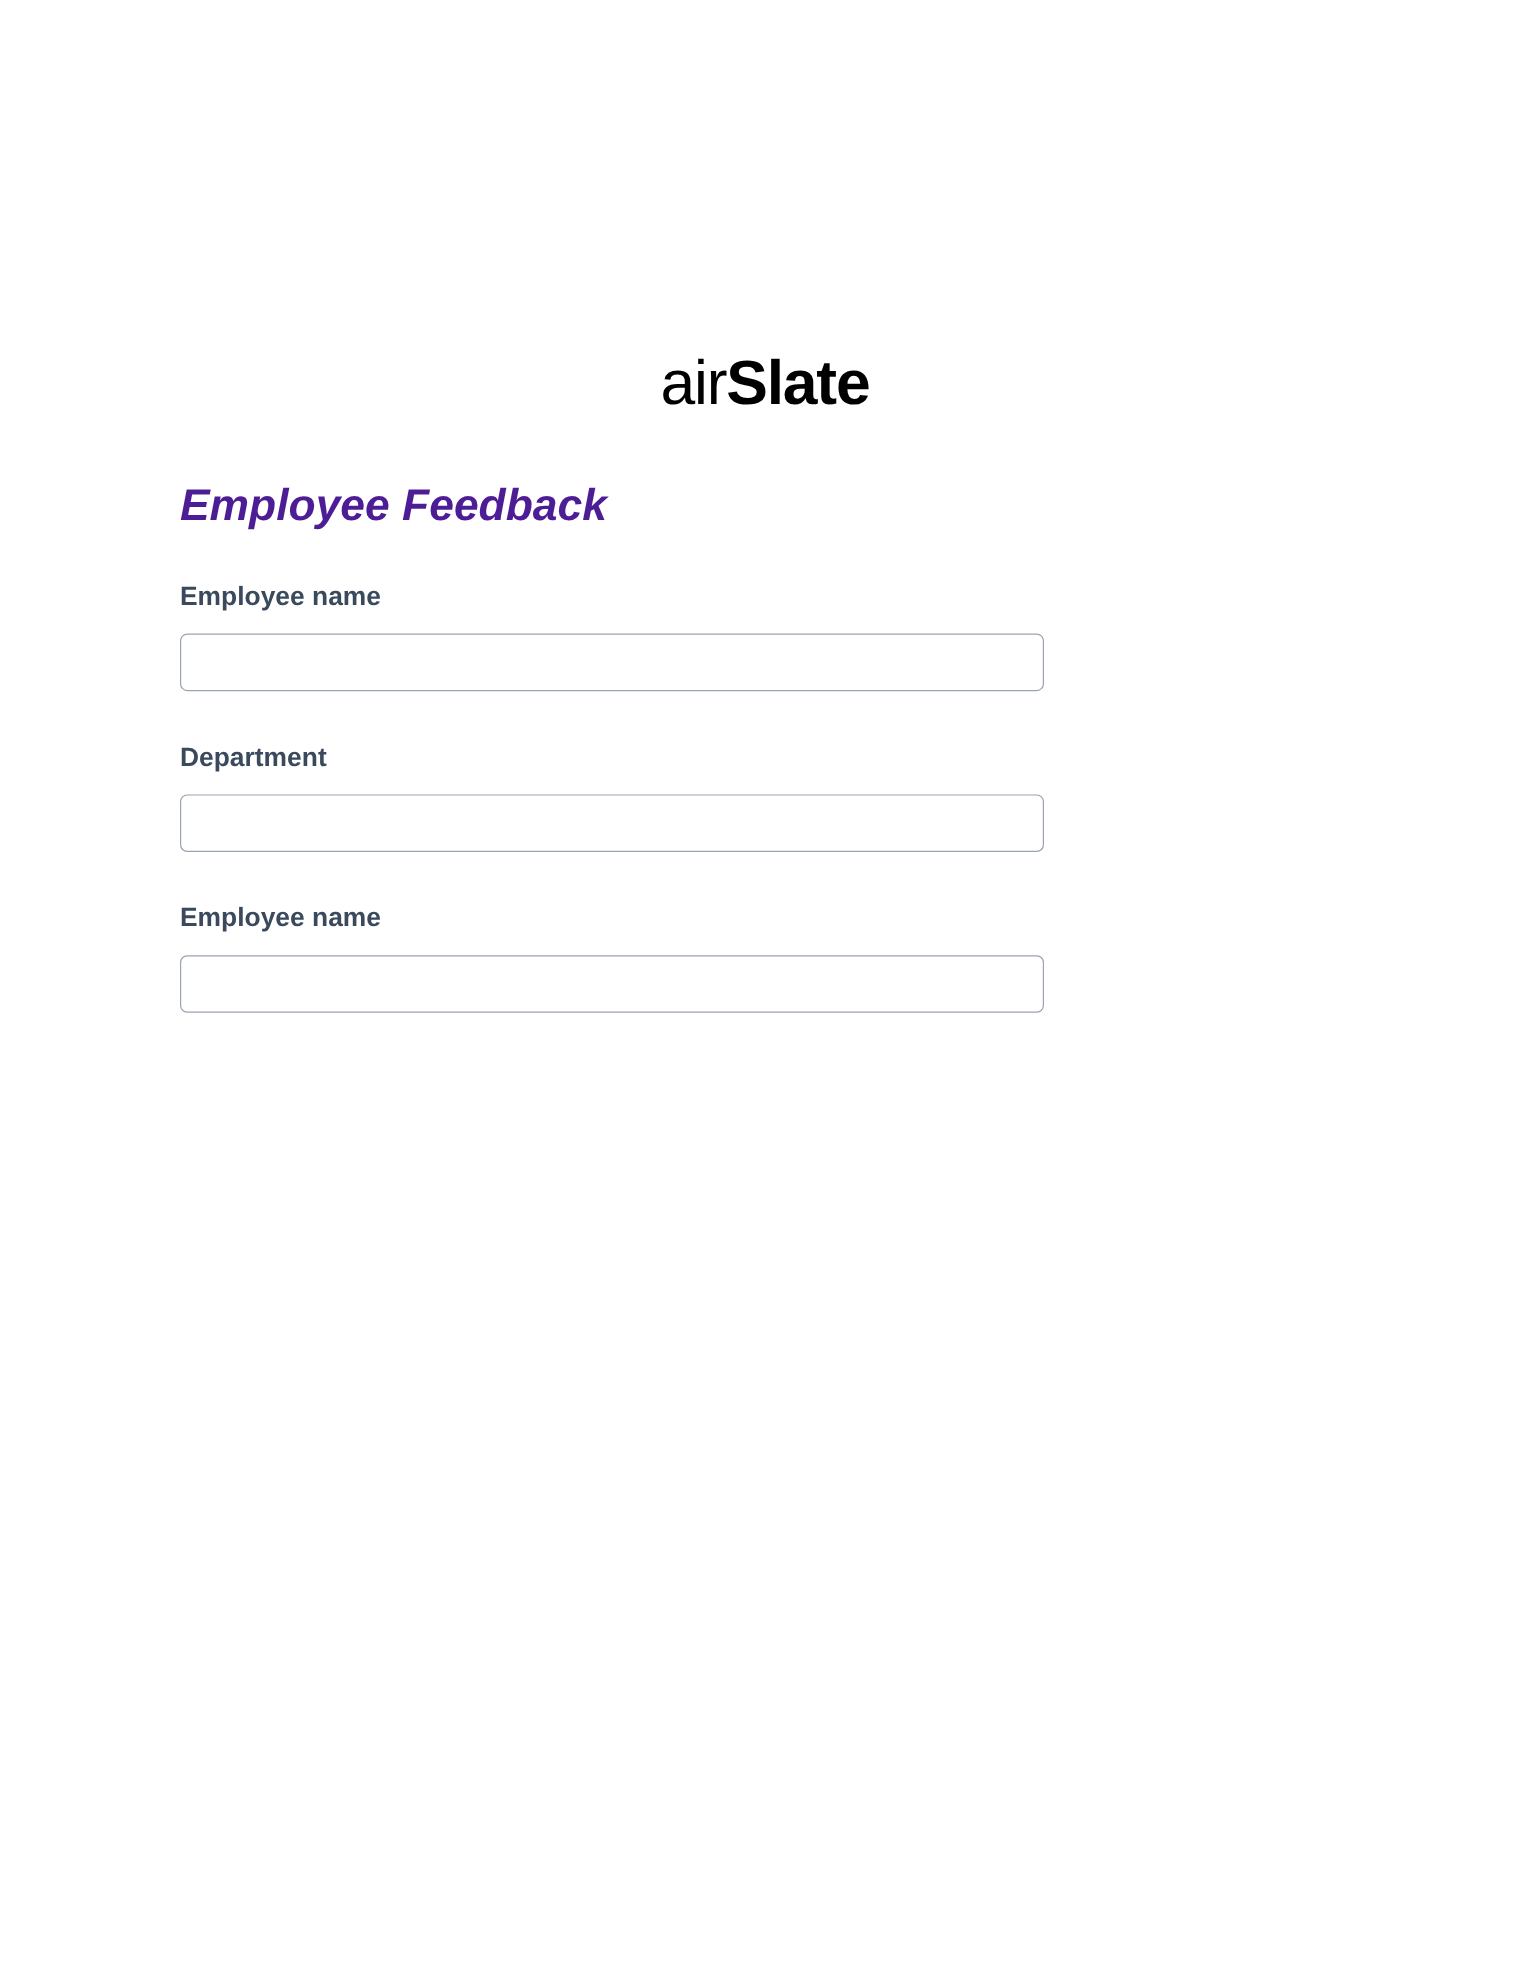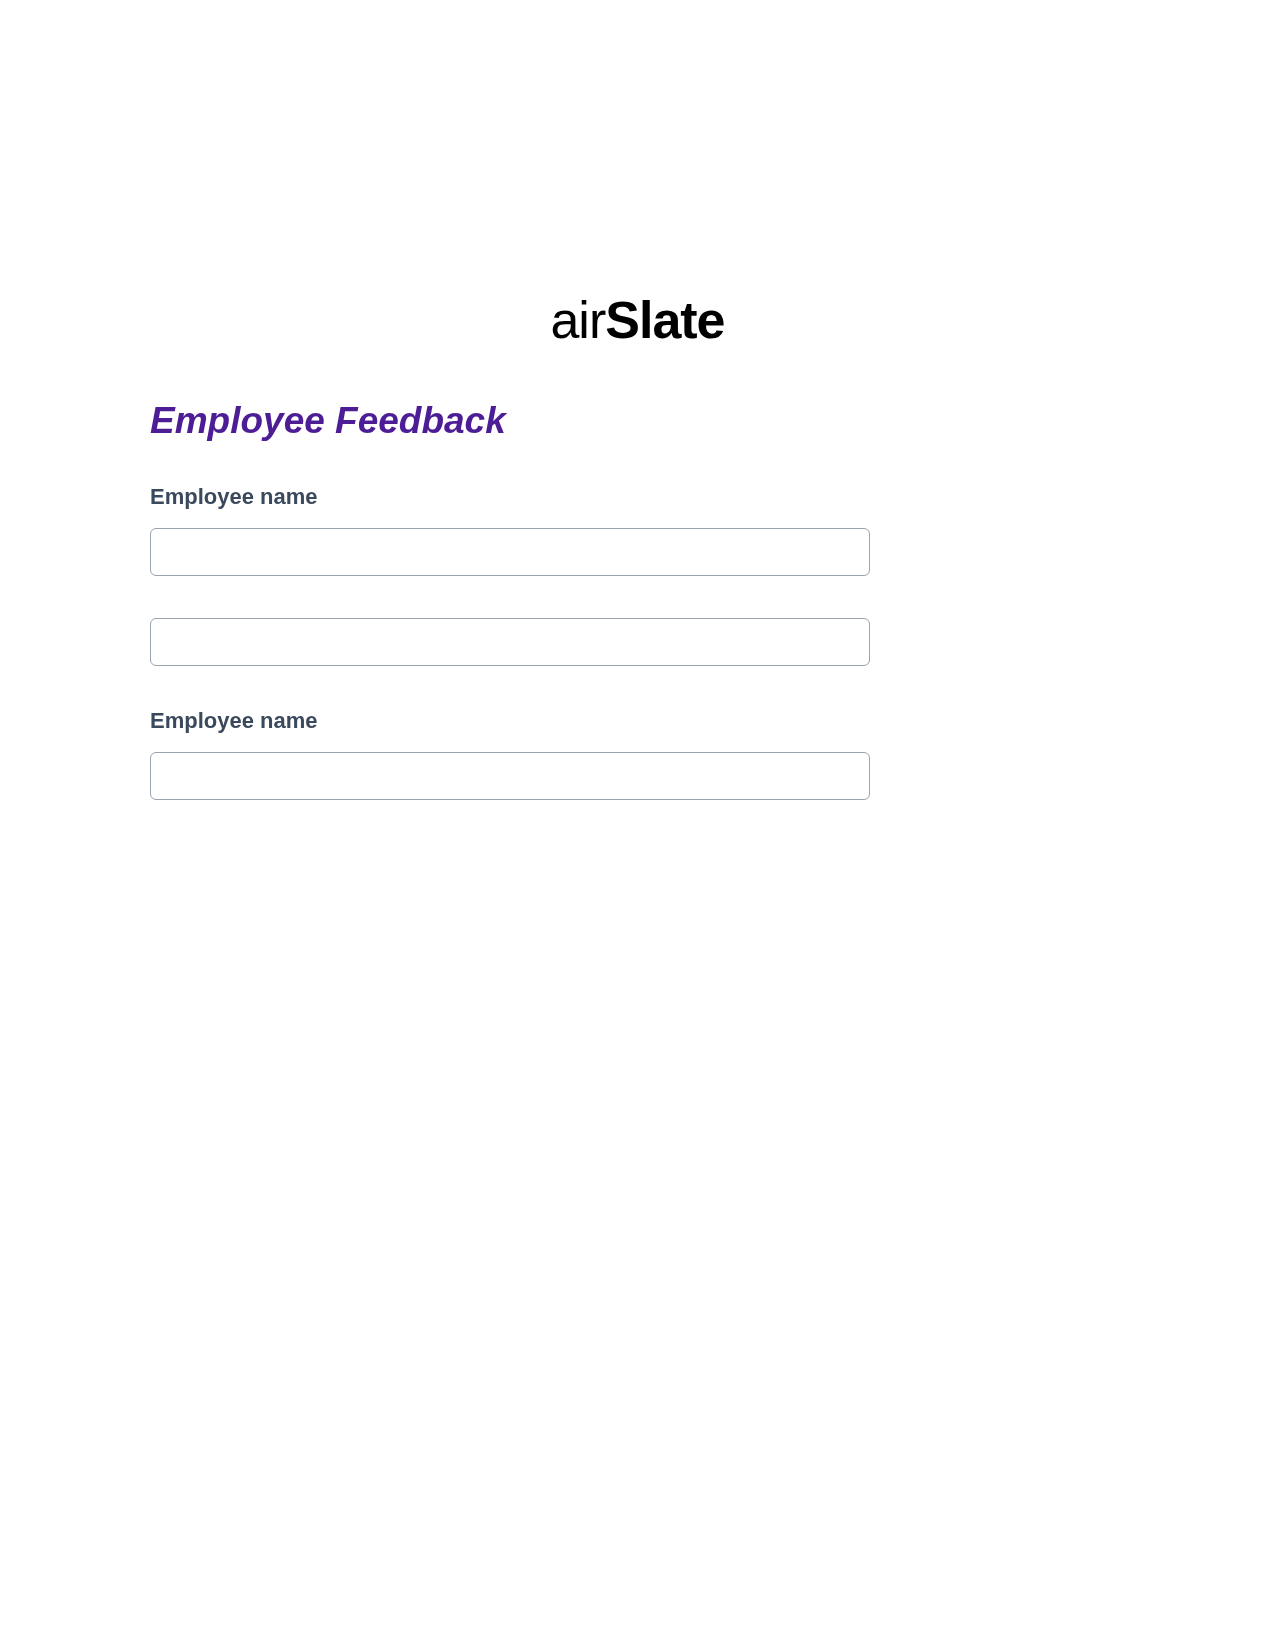--- a/index.html
+++ b/index.html
@@ -77,20 +77,21 @@
 
   <div class="form-container">
     <h1 class="form-title">Employee Feedback</h1>
 
     <div class="form-field">
       <label class="form-label">Employee name</label>
       <input type="text" class="form-input" value="" style="">
     </div>
 
     <div class="form-field">
+      <label class="form-label">Department</label>
       <input type="text" class="form-input" value="" style="">
     </div>
 
 
     <div class="form-field">
       <label class="form-label">Employee name</label>
       <input type="text" class="form-input" value="" style="">
     </div>
   </div>
 </div>

